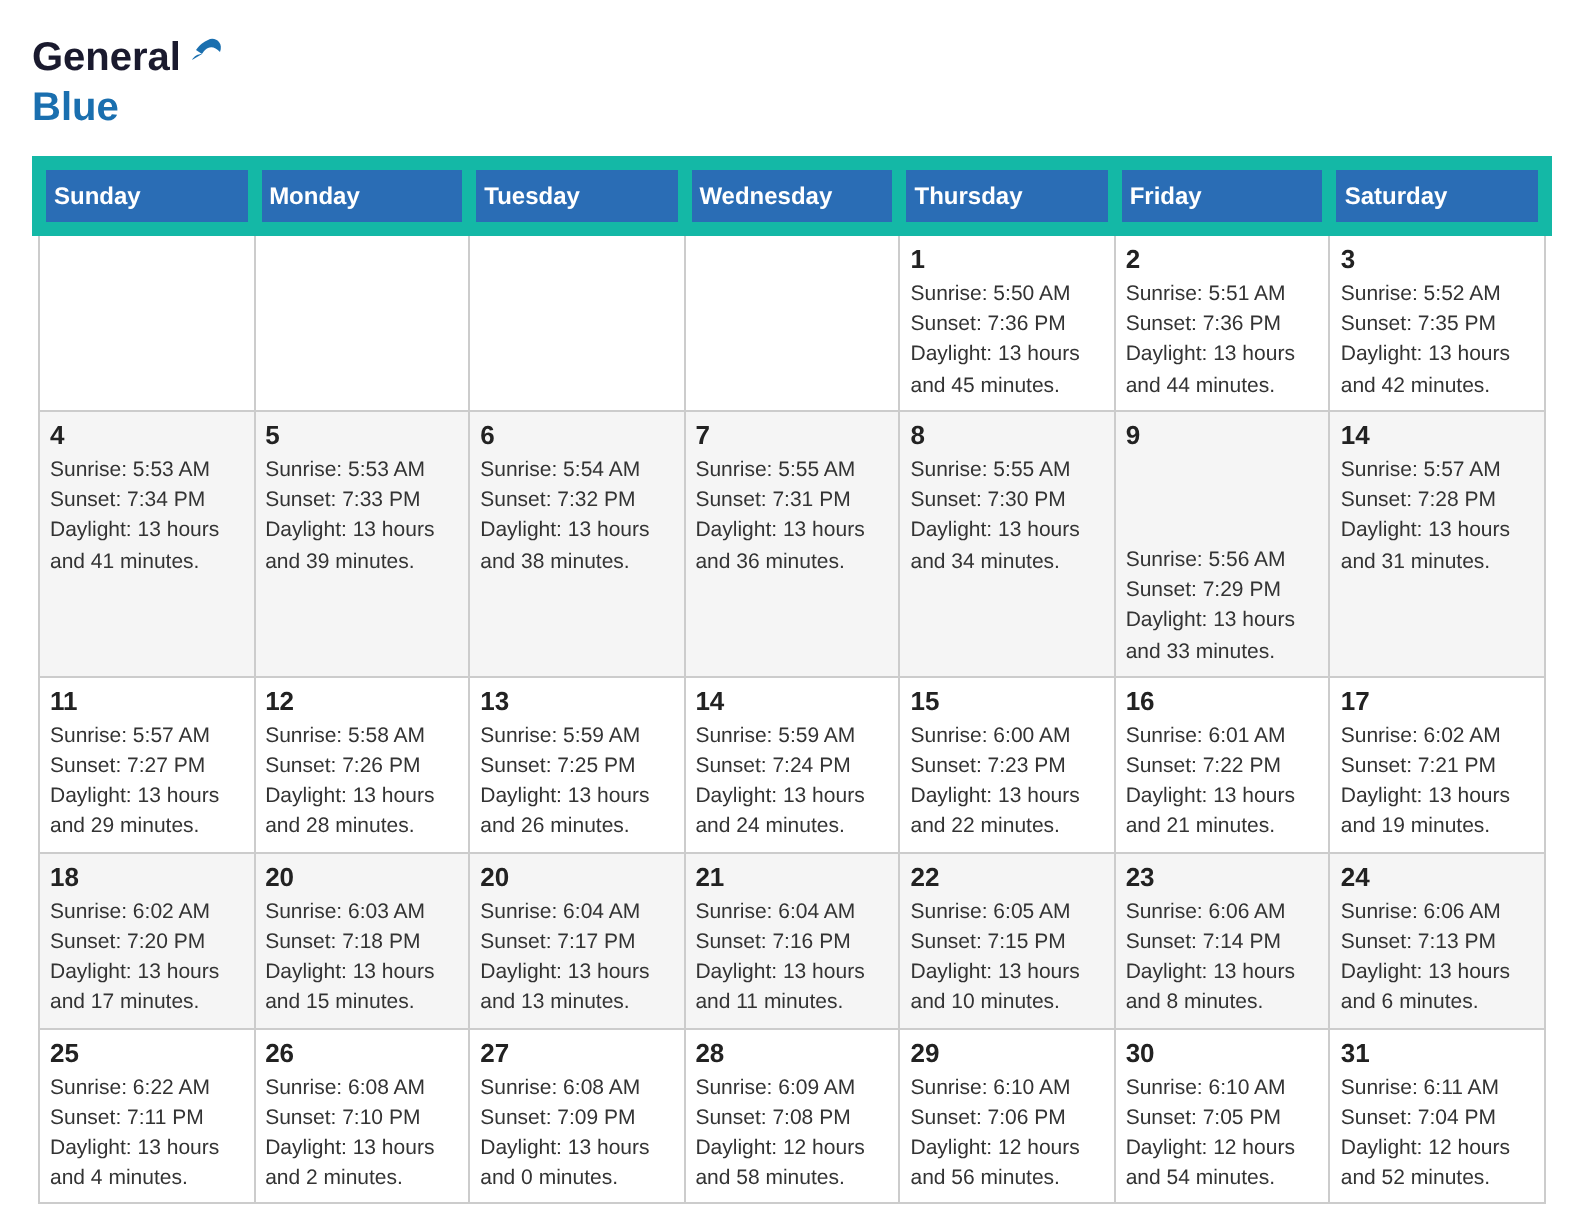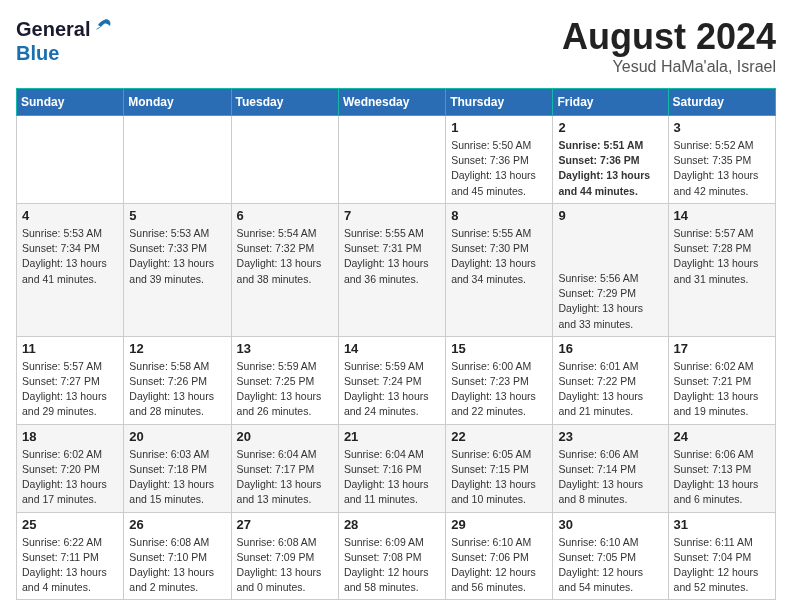--- a/index.html
+++ b/index.html
@@ -38,21 +38,21 @@
       border-collapse: collapse;
       font-size: 11px;
     }
     thead tr th {
       background: #2a6db5;
       color: #fff;
       padding: 6px 4px;
       text-align: left;
       font-size: 12px;
       font-weight: bold;
-      border: 1px solid #14b8a6;
+      border: 7px solid #14b8a6;
     }
     tbody tr td {
       border: 1px solid #ccc;
       vertical-align: top;
       padding: 4px 5px;
       min-height: 80px;
       height: 85px;
       background: #fff;
     }
     tbody tr:nth-child(even) td {
@@ -102,24 +102,20 @@
       <span class="logo-general">General</span>
       <span class="logo-bird">
         <svg width="22" height="22" viewBox="0 0 22 22">
           <path d="M12 4 C15 2, 20 5, 18 10 C16 8, 14 7, 12 8 C10 9, 9 11, 9 11 L6 9 C8 6, 10 5, 12 4Z" fill="#1a6faf"></path>
           <path d="M9 11 L4 14 C5 12, 7 11, 9 11Z" fill="#1a6faf"></path>
         </svg>
       </span>
     </div>
     <span class="logo-blue-text">Blue</span>
   </div>
-  <div class="title-block">
-    <div class="main-title">August 2024</div>
-    <div class="sub-title">Yesud HaMa'ala, Israel</div>
-  </div>
 </div>
 
 <table>
   <thead>
     <tr id="header-row">
         <th>Sunday</th>
         <th>Monday</th>
         <th>Tuesday</th>
         <th>Wednesday</th>
         <th>Thursday</th>
@@ -135,21 +131,21 @@
         <td class="empty-cell"></td>
         <td>
           <span class="day-num">1</span>
           <div class="day-info" style="white-space: pre-line;">Sunrise: 5:50 AM
 Sunset: 7:36 PM
 Daylight: 13 hours
 and 45 minutes.</div>
         </td>
         <td>
           <span class="day-num">2</span>
-          <div class="day-info" style="white-space: pre-line; font-weight: bold;">Sunrise: 5:51 AM
+          <div class="day-info" style="white-space: pre-line;">Sunrise: 5:51 AM
 Sunset: 7:36 PM
 Daylight: 13 hours
 and 44 minutes.</div>
         </td>
         <td>
           <span class="day-num">3</span>
           <div class="day-info" style="white-space: pre-line;">Sunrise: 5:52 AM
 Sunset: 7:35 PM
 Daylight: 13 hours
 and 42 minutes.</div>

